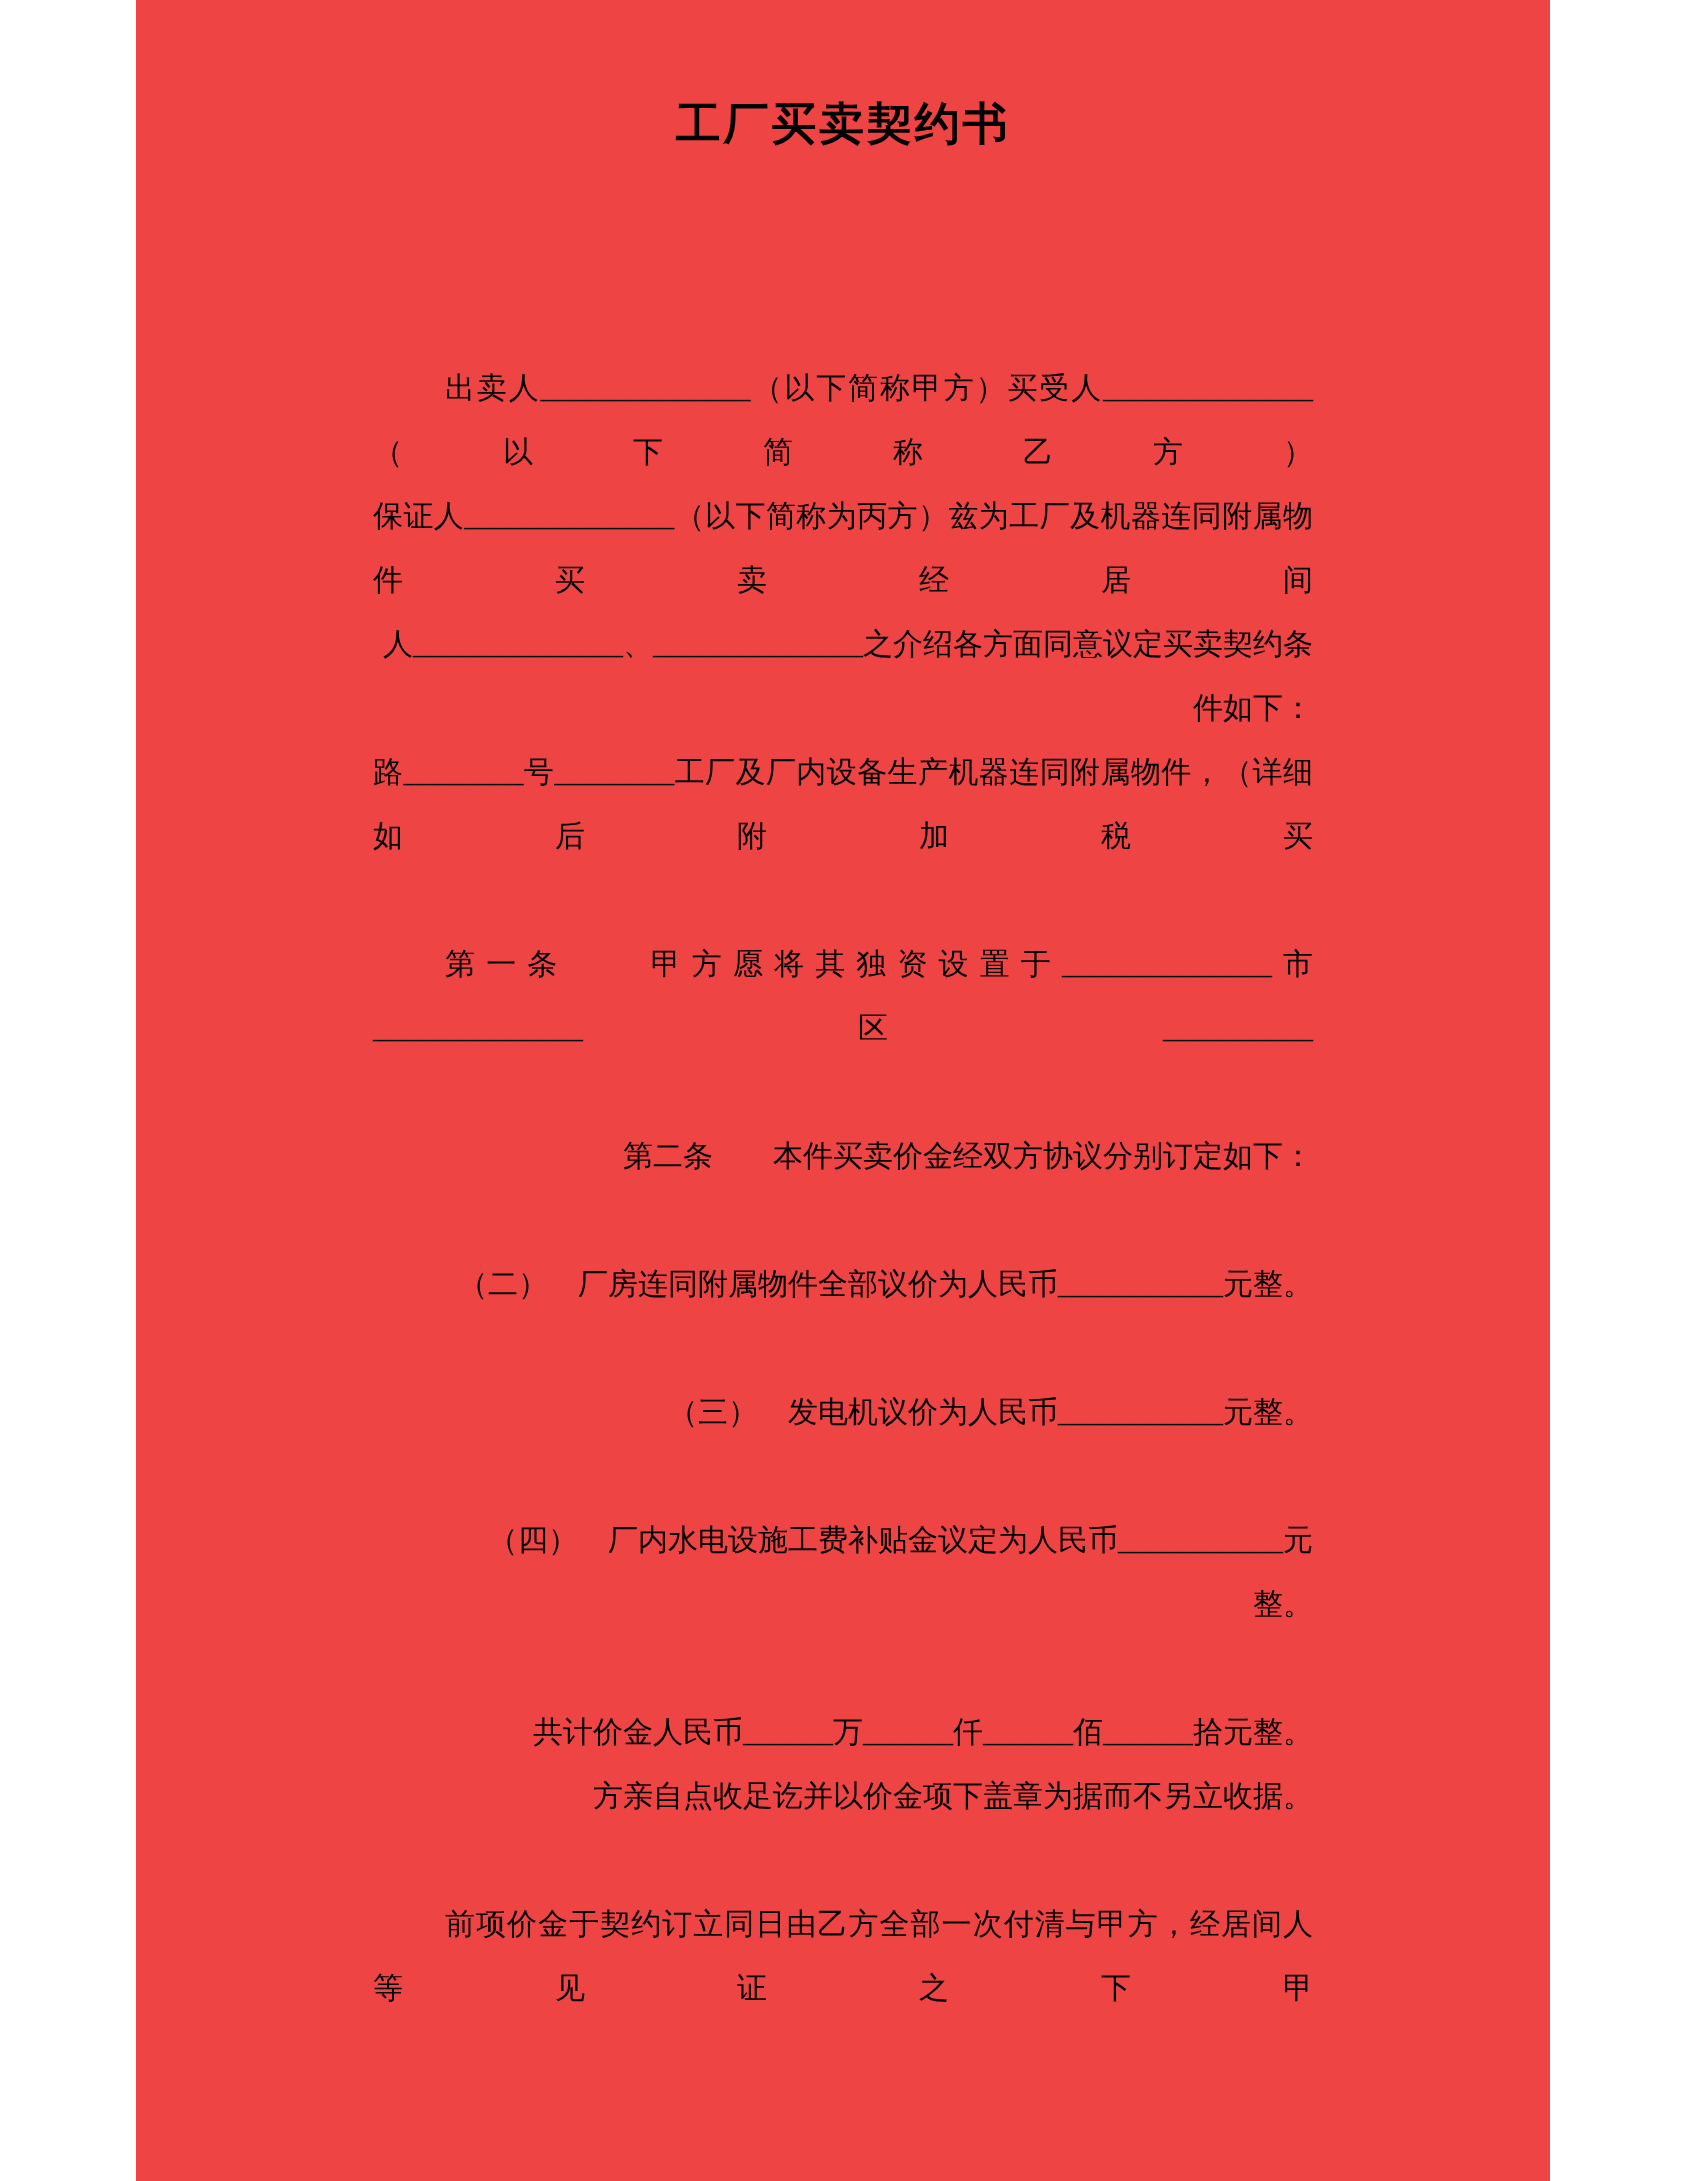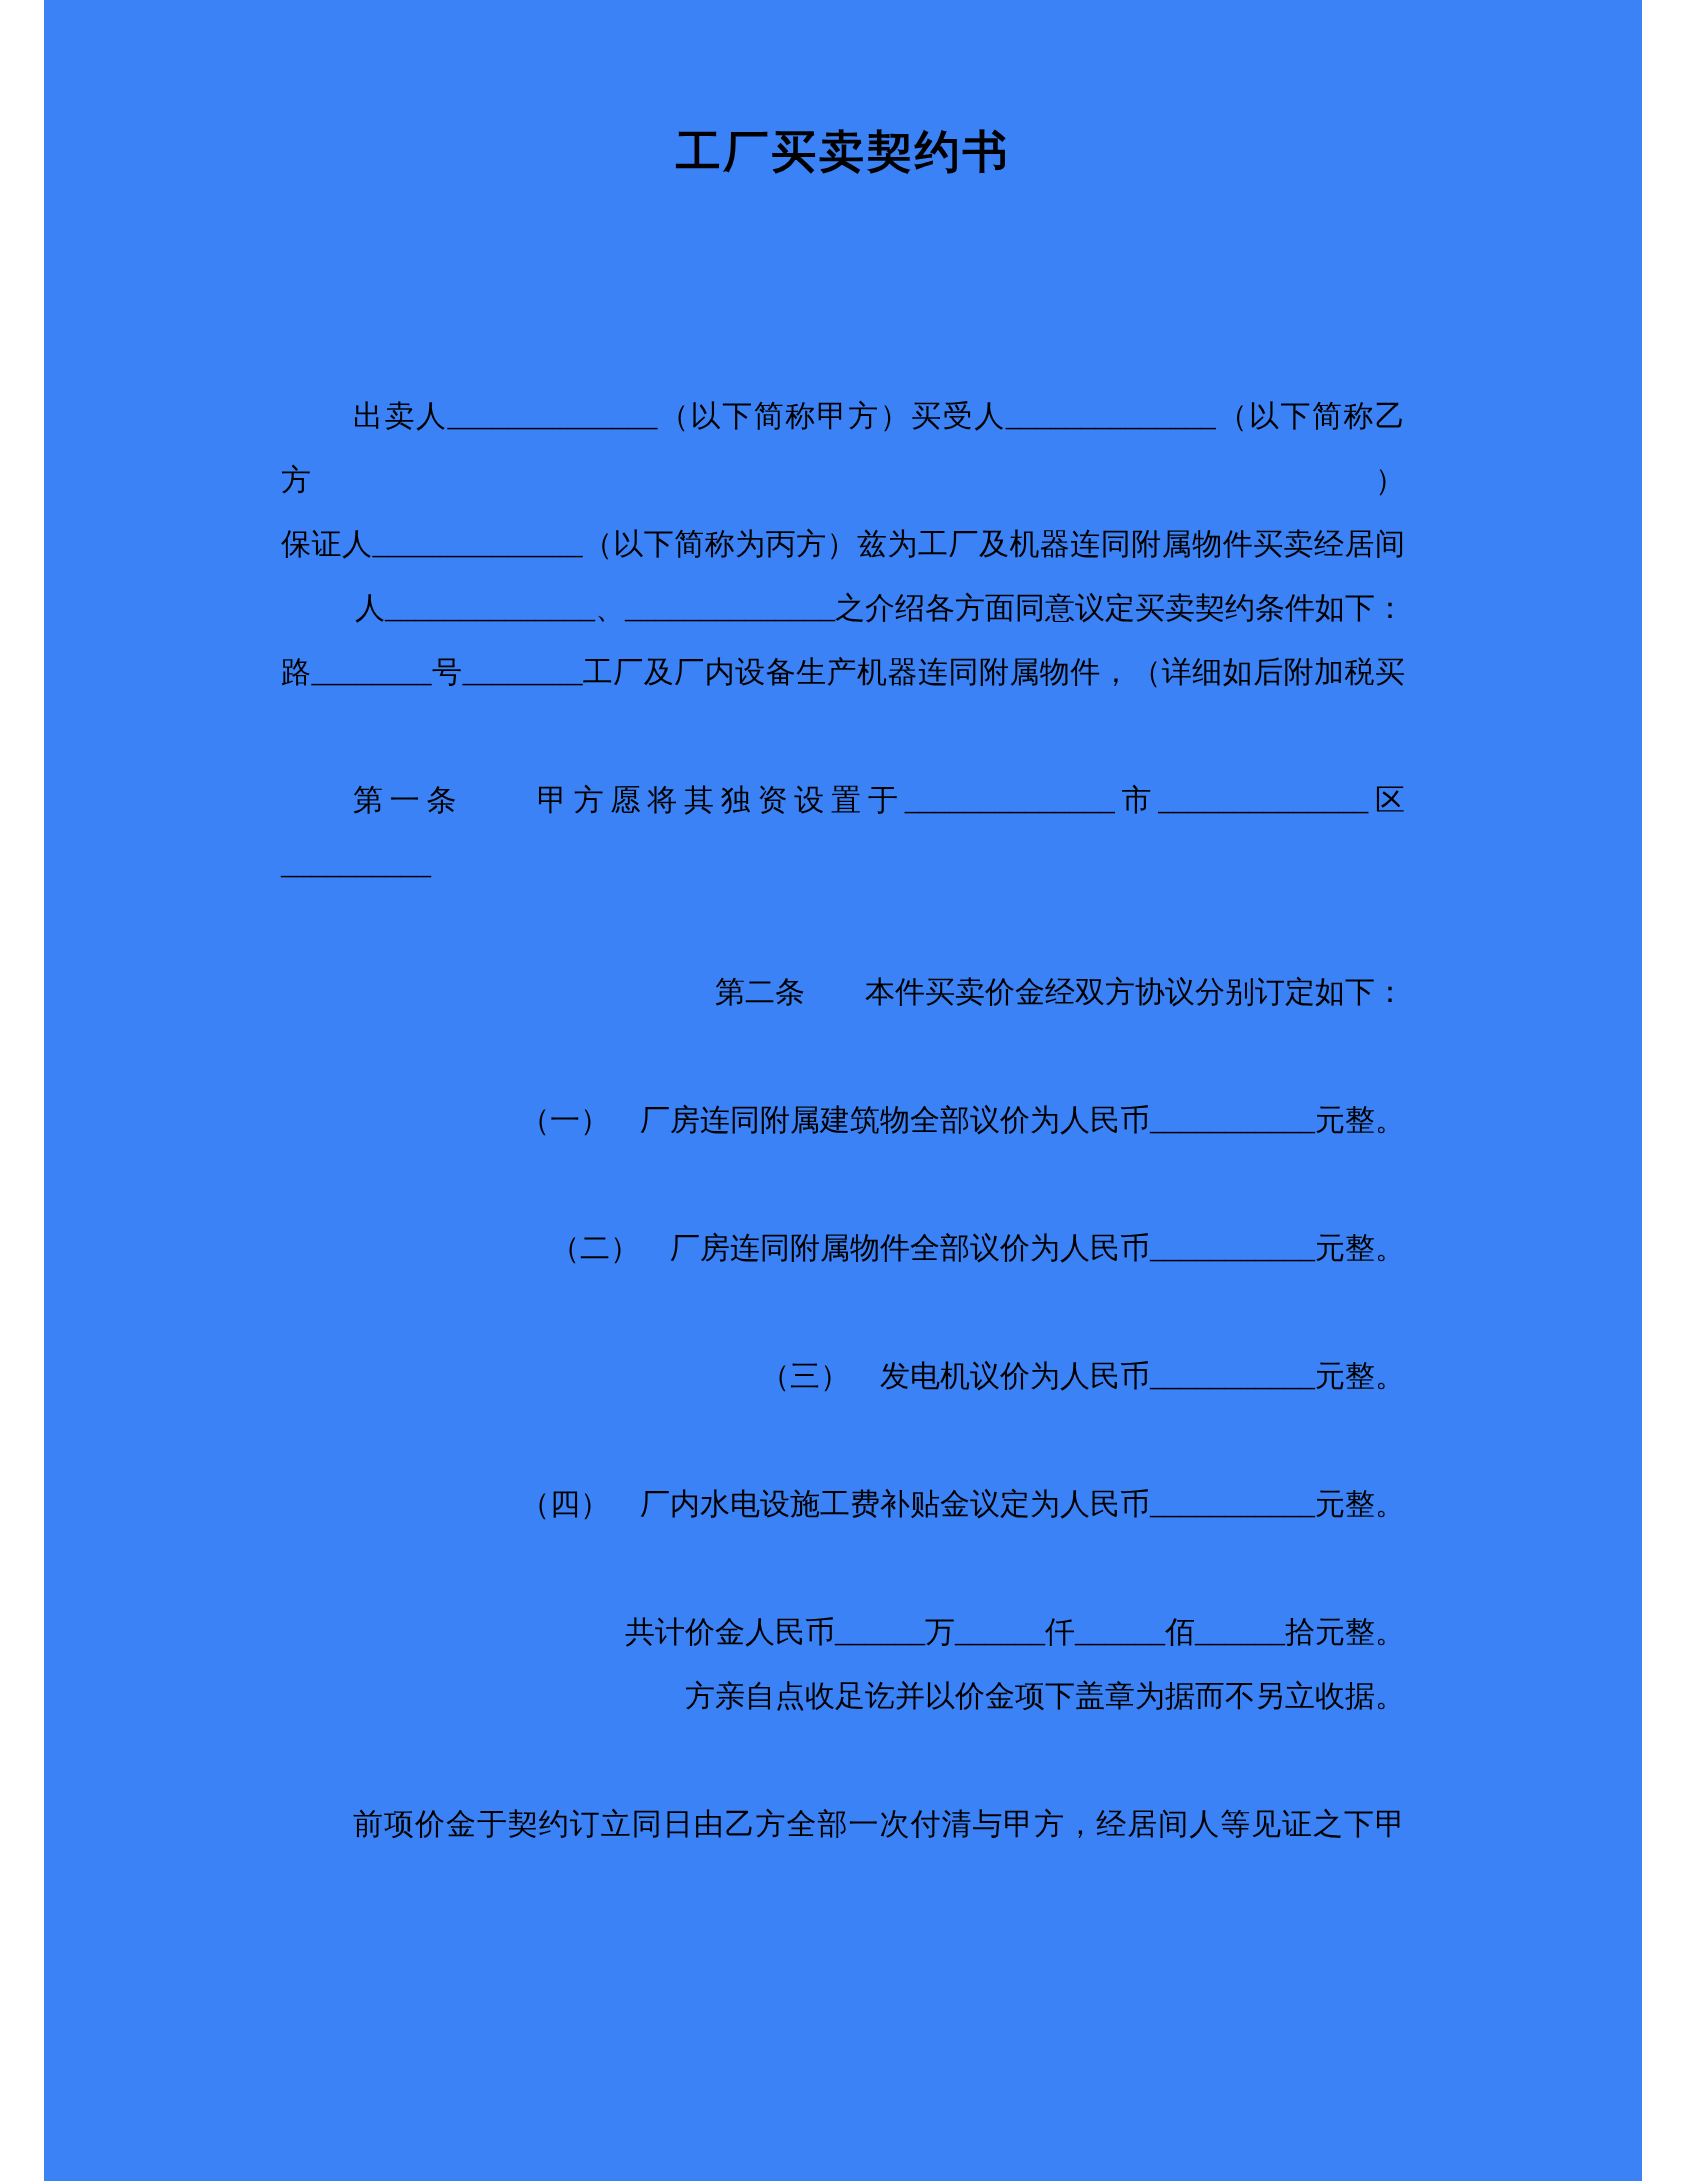--- a/index.html
+++ b/index.html
@@ -2,26 +2,26 @@
 <html style="font-size:14.7px"><head>
 <meta charset="utf-8">
 <style>
   html, body {
     margin: 0;
     padding: 0;
     background: #ffffff;
   }
   .page {
     position: relative;
-    width: 1598px;
+    width: 1414px;
     height: 2182px;
     margin: 0 auto;
-    background: #3b82f6;
+    background: #ef4444;
     box-sizing: border-box;
-    padding: 120px 237px 0 237px;
+    padding: 92px 237px 0 237px;
     font-family: "Liberation Serif", "DejaVu Serif", serif;
     color: #000000;
     overflow: hidden;
   }
   .doc-title {
     margin: 0;
     font-size: 45px;
     line-height: 64px;
     font-weight: bold;
     text-align: center;
@@ -59,21 +59,20 @@
 
   <div class="line first-para indent just">出卖人______________（以下简称甲方）买受人______________（以下简称乙方）</div>
   <div class="line cont just">保证人______________（以下简称为丙方）兹为工厂及机器连同附属物件买卖经居间</div>
   <div class="line cont">人______________、______________之介绍各方面同意议定买卖契约条件如下：</div>
 
   <div class="line cont just">路________号________工厂及厂内设备生产机器连同附属物件，（详细如后附加税买</div>
   <div class="line indent just">第一条　　甲方愿将其独资设置于______________市______________区__________</div>
 
   <div class="line indent">第二条　　本件买卖价金经双方协议分别订定如下：</div>
 
-  <div class="line indent">（一）　厂房连同附属建筑物全部议价为人民币___________元整。</div>
   <div class="line indent">（二）　厂房连同附属物件全部议价为人民币___________元整。</div>
   <div class="line indent">（三）　发电机议价为人民币___________元整。</div>
   <div class="line indent">（四）　厂内水电设施工费补贴金议定为人民币___________元整。</div>
 
   <div class="line indent">共计价金人民币______万______仟______佰______拾元整。</div>
 
   <div class="line cont">方亲自点收足讫并以价金项下盖章为据而不另立收据。</div>
   <div class="line indent just">前项价金于契约订立同日由乙方全部一次付清与甲方，经居间人等见证之下甲</div>
 
 </div>

